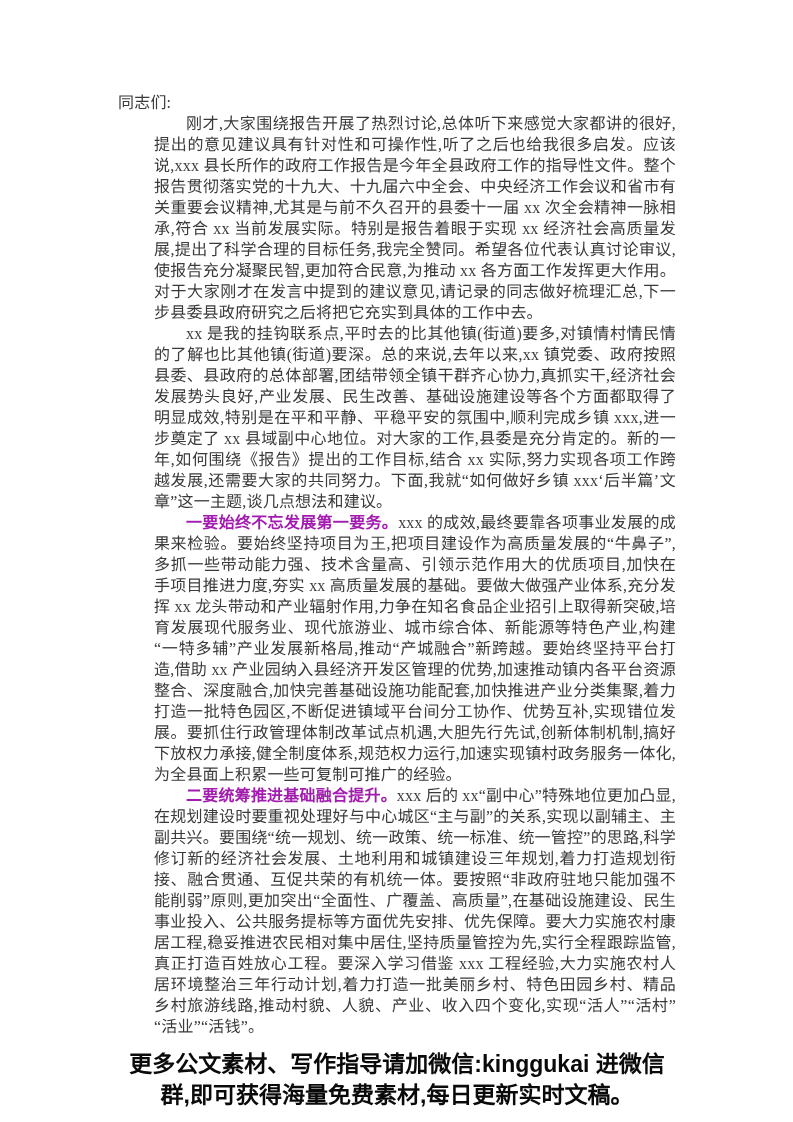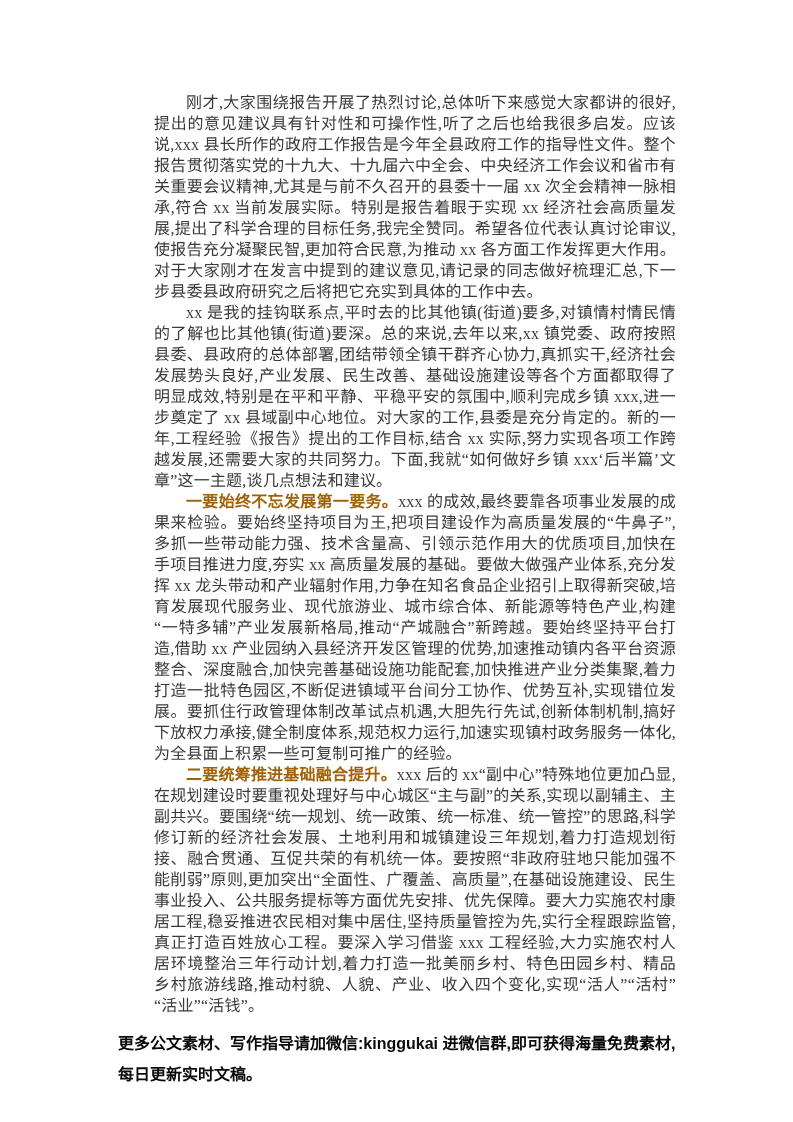--- a/index.html
+++ b/index.html
@@ -28,36 +28,37 @@
     color: #3a3a3a;
     text-align: justify;
     letter-spacing: 0.2px;
   }
   .indent {
     text-indent: 2em;
     margin-left: 36px;
   }
   .lead {
     font-weight: bold;
-    color: #a16207;
+    color: #a21caf;
   }
   .footer-note {
     margin: 12px 0 0 0;
     font-family: "Liberation Sans", "DejaVu Sans", sans-serif;
     font-weight: bold;
-    font-size: 16px;
+    font-size: 23px;
     line-height: 31px;
     color: #0a0a0a;
-    text-align: left;
+    text-align: center;
   }
 </style>
 </head>
 <body>
 
 <div class="page">
   <div class="content">
+    <p class="para">同志们:</p>
     <p class="para indent">刚才,大家围绕报告开展了热烈讨论,总体听下来感觉大家都讲的很好,提出的意见建议具有针对性和可操作性,听了之后也给我很多启发。应该说,xxx 县长所作的政府工作报告是今年全县政府工作的指导性文件。整个报告贯彻落实党的十九大、十九届六中全会、中央经济工作会议和省市有关重要会议精神,尤其是与前不久召开的县委十一届 xx 次全会精神一脉相承,符合 xx 当前发展实际。特别是报告着眼于实现 xx 经济社会高质量发展,提出了科学合理的目标任务,我完全赞同。希望各位代表认真讨论审议,使报告充分凝聚民智,更加符合民意,为推动 xx 各方面工作发挥更大作用。对于大家刚才在发言中提到的建议意见,请记录的同志做好梳理汇总,下一步县委县政府研究之后将把它充实到具体的工作中去。</p>
-    <p class="para indent">xx 是我的挂钩联系点,平时去的比其他镇(街道)要多,对镇情村情民情的了解也比其他镇(街道)要深。总的来说,去年以来,xx 镇党委、政府按照县委、县政府的总体部署,团结带领全镇干群齐心协力,真抓实干,经济社会发展势头良好,产业发展、民生改善、基础设施建设等各个方面都取得了明显成效,特别是在平和平静、平稳平安的氛围中,顺利完成乡镇 xxx,进一步奠定了 xx 县域副中心地位。对大家的工作,县委是充分肯定的。新的一年,工程经验《报告》提出的工作目标,结合 xx 实际,努力实现各项工作跨越发展,还需要大家的共同努力。下面,我就“如何做好乡镇 xxx‘后半篇’文章”这一主题,谈几点想法和建议。</p>
+    <p class="para indent">xx 是我的挂钩联系点,平时去的比其他镇(街道)要多,对镇情村情民情的了解也比其他镇(街道)要深。总的来说,去年以来,xx 镇党委、政府按照县委、县政府的总体部署,团结带领全镇干群齐心协力,真抓实干,经济社会发展势头良好,产业发展、民生改善、基础设施建设等各个方面都取得了明显成效,特别是在平和平静、平稳平安的氛围中,顺利完成乡镇 xxx,进一步奠定了 xx 县域副中心地位。对大家的工作,县委是充分肯定的。新的一年,如何围绕《报告》提出的工作目标,结合 xx 实际,努力实现各项工作跨越发展,还需要大家的共同努力。下面,我就“如何做好乡镇 xxx‘后半篇’文章”这一主题,谈几点想法和建议。</p>
     <p class="para indent"><span class="lead">一要始终不忘发展第一要务。</span><span>xxx 的成效,最终要靠各项事业发展的成果来检验。要始终坚持项目为王,把项目建设作为高质量发展的“牛鼻子”,多抓一些带动能力强、技术含量高、引领示范作用大的优质项目,加快在手项目推进力度,夯实 xx 高质量发展的基础。要做大做强产业体系,充分发挥 xx 龙头带动和产业辐射作用,力争在知名食品企业招引上取得新突破,培育发展现代服务业、现代旅游业、城市综合体、新能源等特色产业,构建“一特多辅”产业发展新格局,推动“产城融合”新跨越。要始终坚持平台打造,借助 xx 产业园纳入县经济开发区管理的优势,加速推动镇内各平台资源整合、深度融合,加快完善基础设施功能配套,加快推进产业分类集聚,着力打造一批特色园区,不断促进镇域平台间分工协作、优势互补,实现错位发展。要抓住行政管理体制改革试点机遇,大胆先行先试,创新体制机制,搞好下放权力承接,健全制度体系,规范权力运行,加速实现镇村政务服务一体化,为全县面上积累一些可复制可推广的经验。</span></p>
     <p class="para indent"><span class="lead">二要统筹推进基础融合提升。</span><span>xxx 后的 xx“副中心”特殊地位更加凸显,在规划建设时要重视处理好与中心城区“主与副”的关系,实现以副辅主、主副共兴。要围绕“统一规划、统一政策、统一标准、统一管控”的思路,科学修订新的经济社会发展、土地利用和城镇建设三年规划,着力打造规划衔接、融合贯通、互促共荣的有机统一体。要按照“非政府驻地只能加强不能削弱”原则,更加突出“全面性、广覆盖、高质量”,在基础设施建设、民生事业投入、公共服务提标等方面优先安排、优先保障。要大力实施农村康居工程,稳妥推进农民相对集中居住,坚持质量管控为先,实行全程跟踪监管,真正打造百姓放心工程。要深入学习借鉴 xxx 工程经验,大力实施农村人居环境整治三年行动计划,着力打造一批美丽乡村、特色田园乡村、精品乡村旅游线路,推动村貌、人貌、产业、收入四个变化,实现“活人”“活村”“活业”“活钱”。</span></p>
     <p class="footer-note">更多公文素材、写作指导请加微信:kinggukai 进微信群,即可获得海量免费素材,每日更新实时文稿。</p>
   </div>
 </div>
 
 </body></html>

